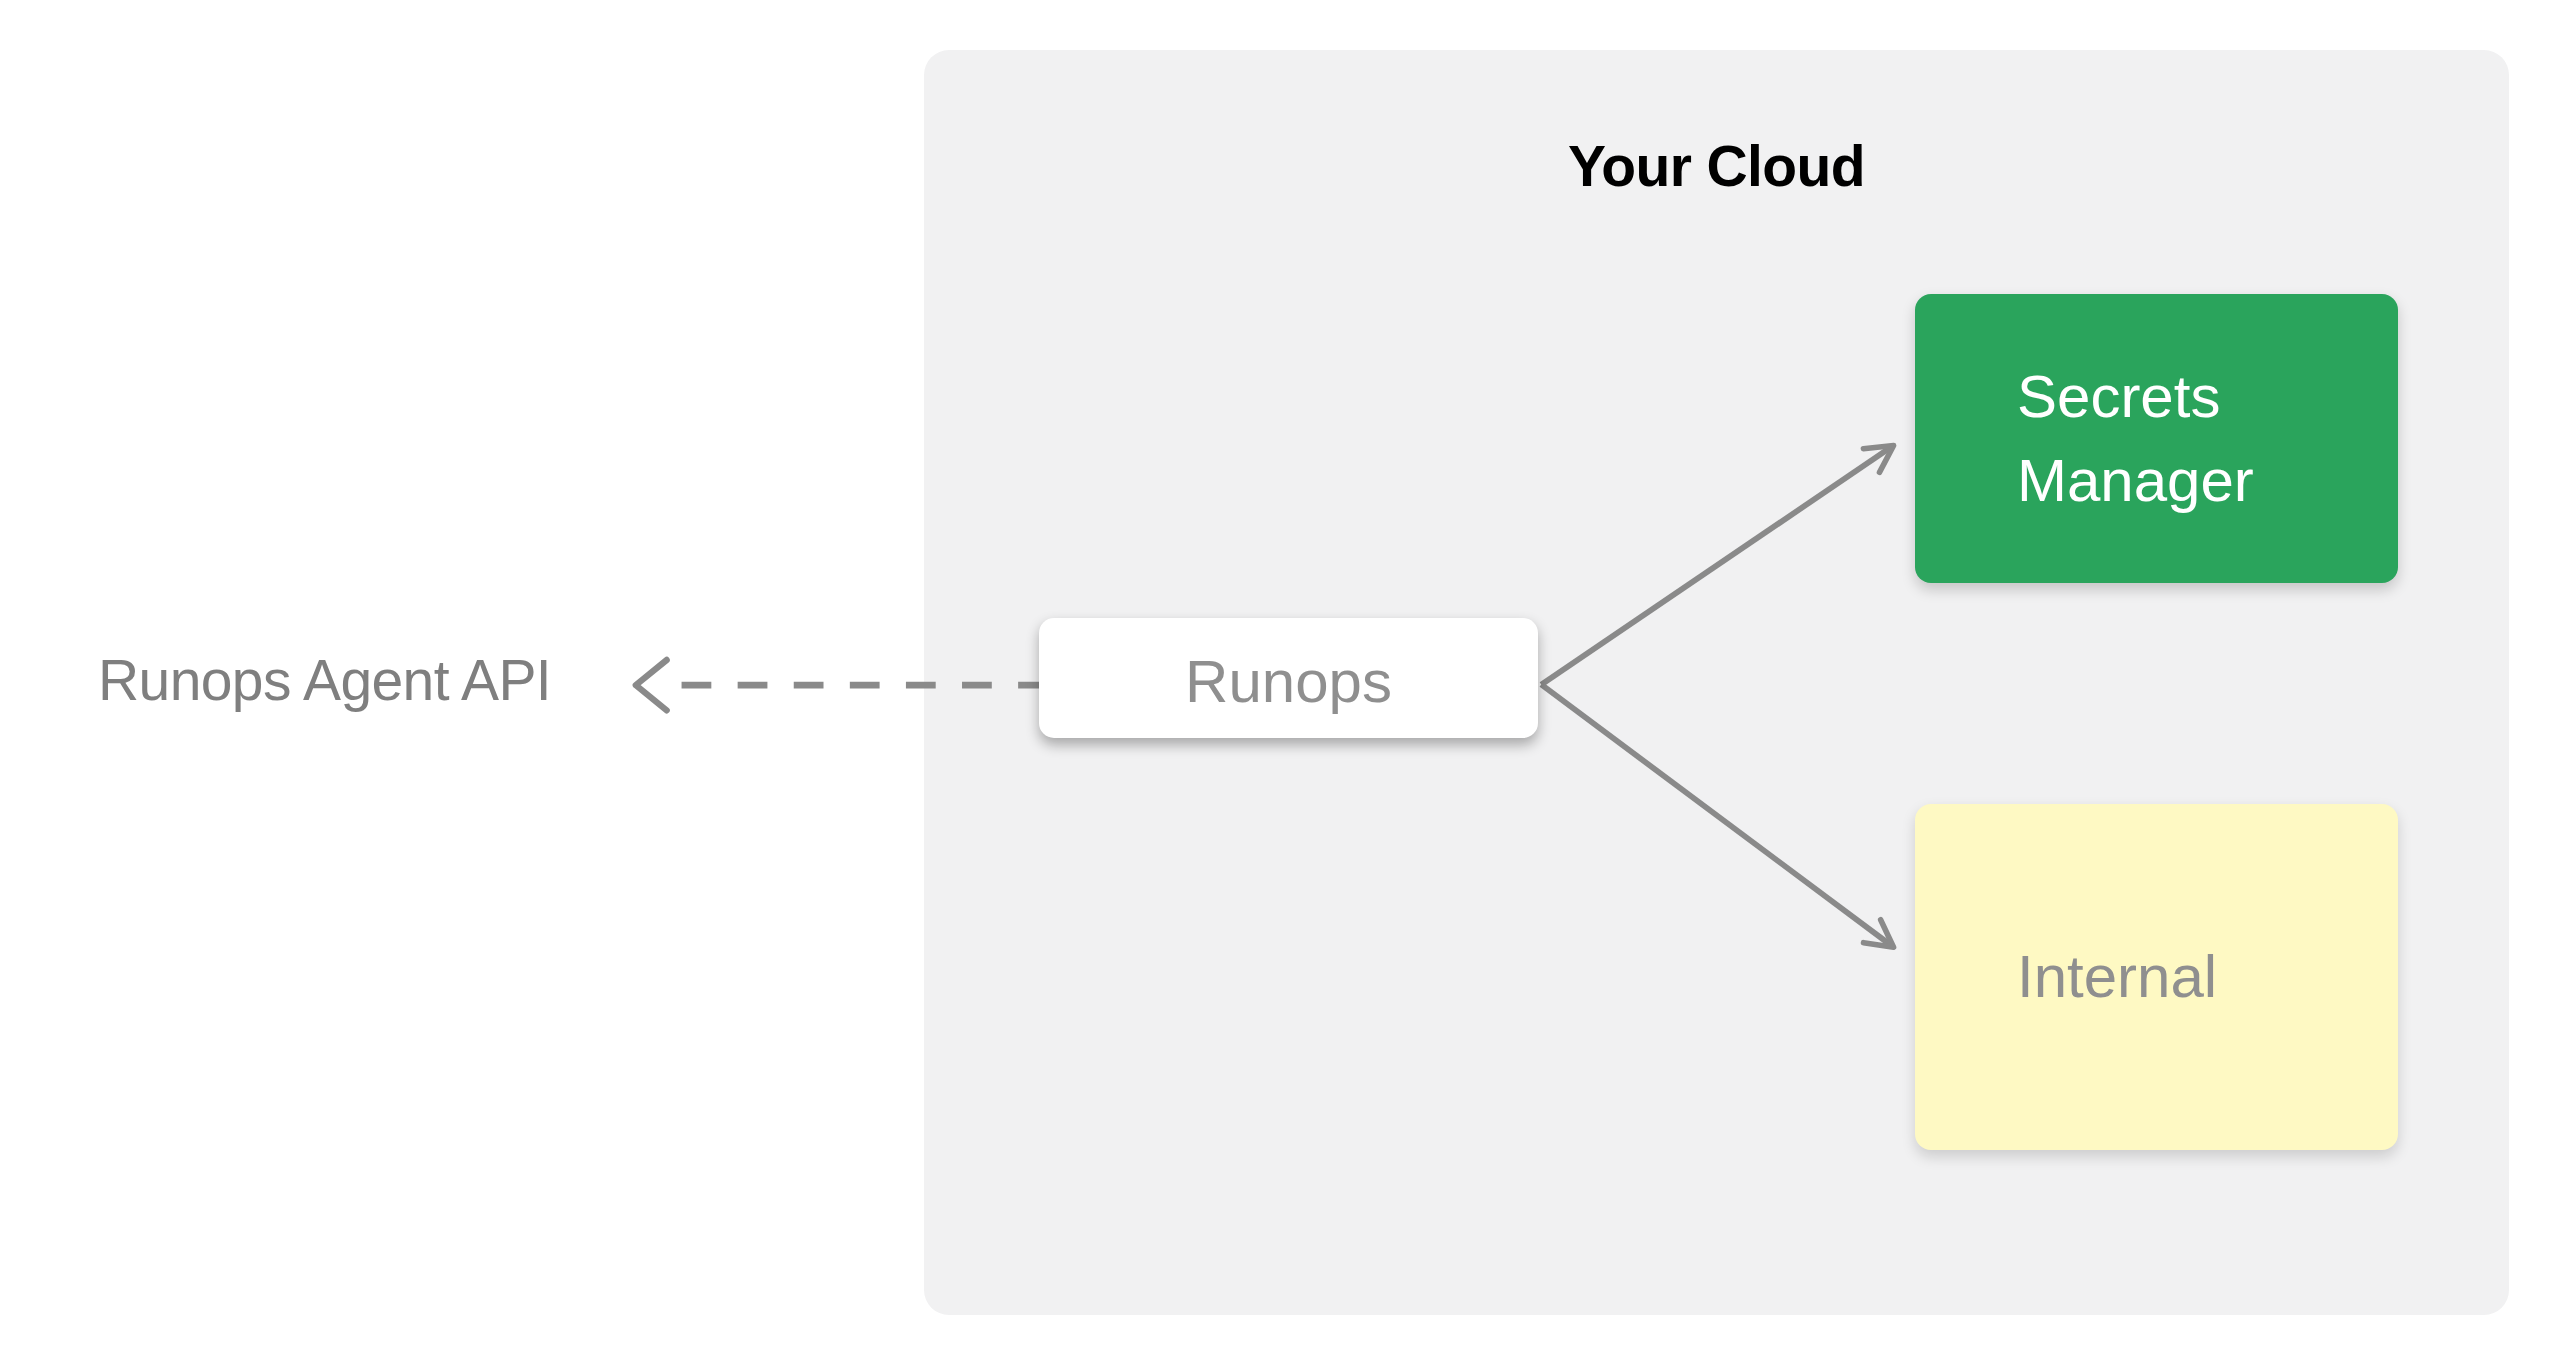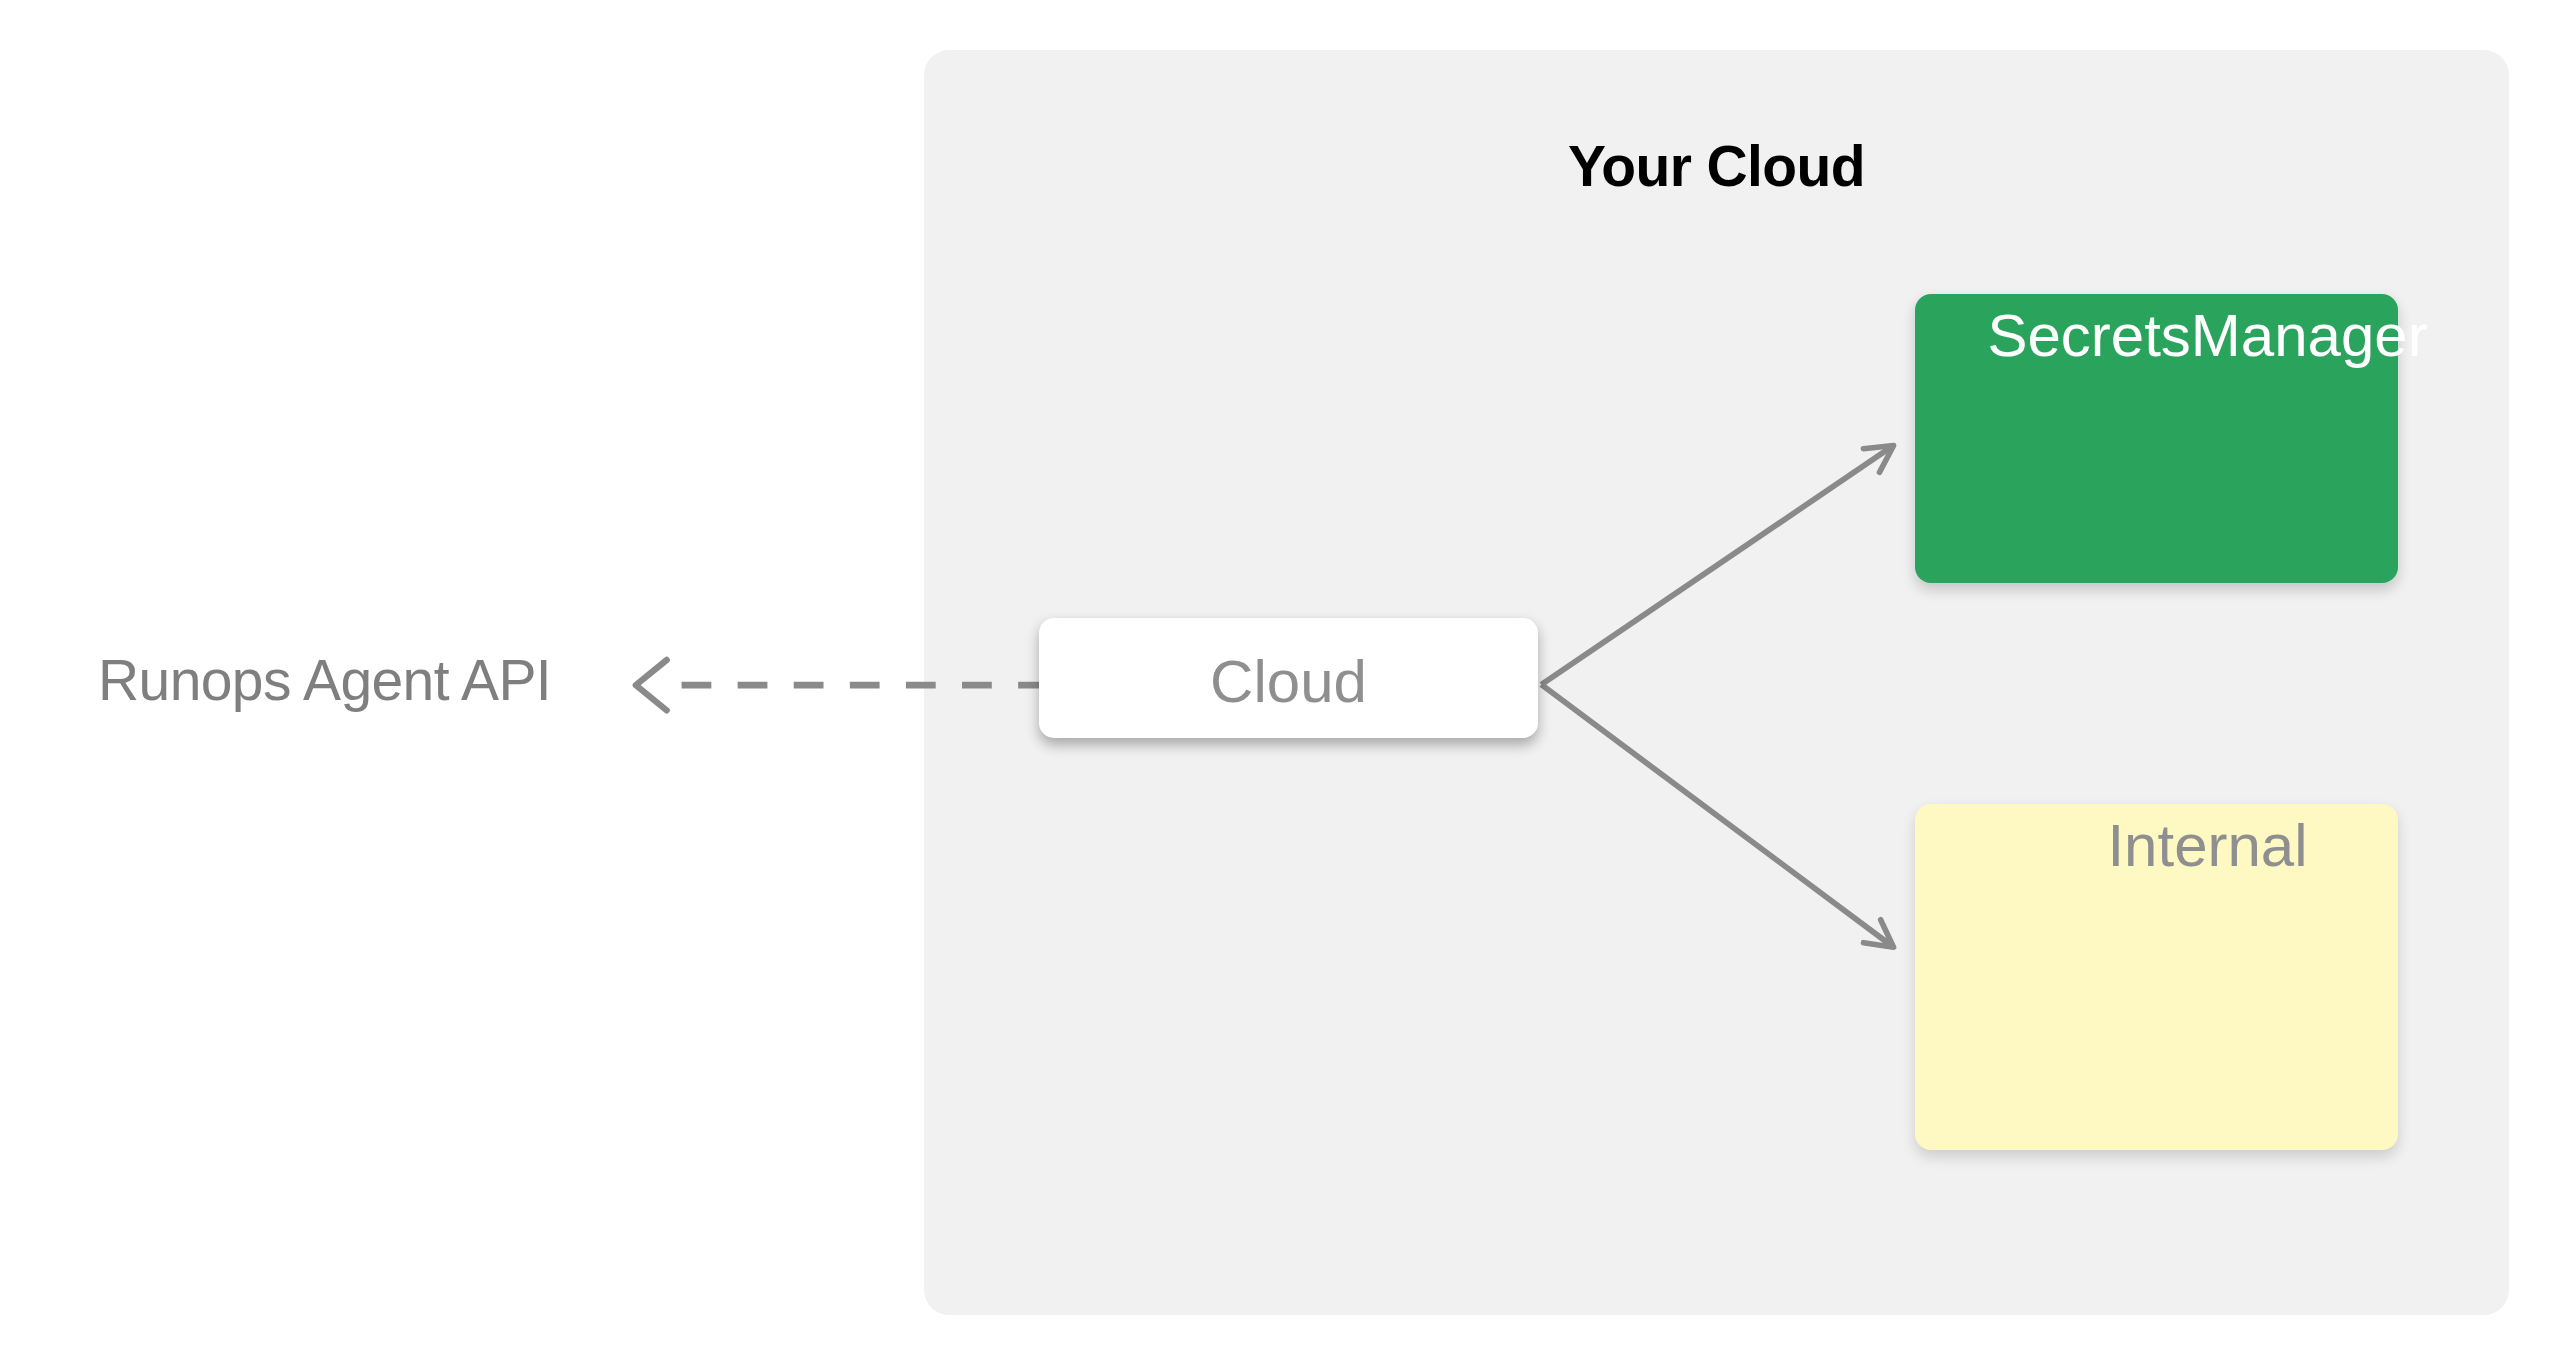--- a/index.html
+++ b/index.html
@@ -81,21 +81,21 @@
     left: 1915px;
     top: 804px;
     height: 346px;
     background: #fef9c3;
     box-shadow: 0 6.9px 13.7px rgba(0,0,0,0.15);
   }
   .node-text {
     position: absolute;
     left: 0; top: 0; right: 0; bottom: 0;
     display: flex;
-    flex-direction: row;
+    flex-direction: column;
     justify-content: center;
     padding-left: 102px;
   }
   .node-text span {
     display: block;
     font-size: 60px;
     line-height: 84px;
   }
   .node-secrets .node-text span { color: #ffffff; }
   .node-internal .node-text span { color: #8f8f8f; }
@@ -131,21 +131,21 @@
     <path d="M1830 1197 L1178 1197" stroke="#8a8a8a" stroke-width="12" stroke-dasharray="52 46" fill="none"></path>
 
     <path d="M1164 1153 L1110 1197 L1164 1241" fill="none" stroke="#8a8a8a" stroke-width="11" stroke-linecap="round" stroke-linejoin="round"></path>
 
     <line x1="2692" y1="1196" x2="3305" y2="780" stroke="#8a8a8a" stroke-width="10" marker-end="url(#openArrow)"></line>
 
     <line x1="2692" y1="1196" x2="3305" y2="1653" stroke="#8a8a8a" stroke-width="10" marker-end="url(#openArrow)"></line>
   </svg>
 
   <div class="node node-agent">
-    <span class="node-label">Cloud</span>
+    <span class="node-label">Runops</span>
   </div>
 
   <div class="node node-big node-secrets">
     <div class="node-text">
       <span>Secrets</span>
       <span>Manager</span>
     </div>
   </div>
 
   <div class="node node-big node-internal">

